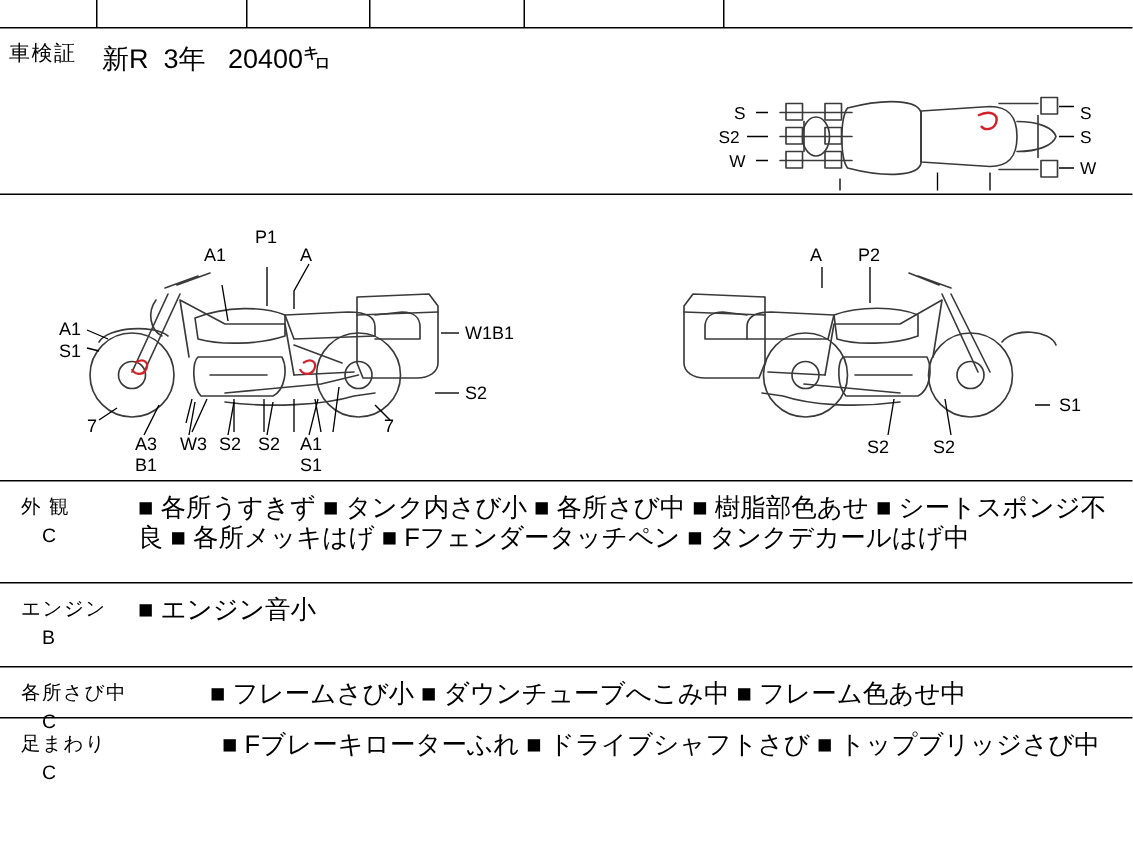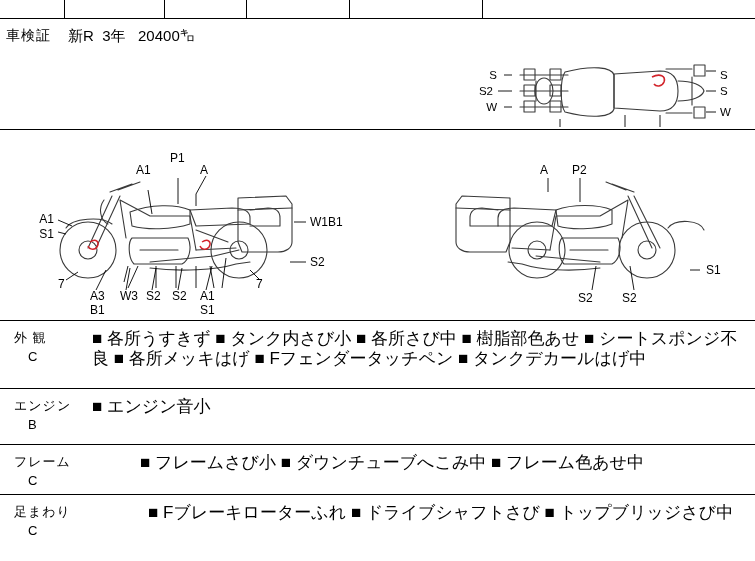--- a/index.html
+++ b/index.html
@@ -22,21 +22,21 @@
 
   
   .inspect{
     position:absolute;left:0;top:19px;width:755px;height:110px;
     border-bottom:1px solid #000;
   }
   .inspect .label{
     position:absolute;left:6px;top:8px;
     font-size:14px;letter-spacing:1px;
   }
-  .inspect .line1{position:absolute;left:68px;top:8px;font-size:15px;white-space:pre;}
+  .inspect .line1{position:absolute;left:68px;top:8px;font-size:18px;white-space:pre;}
   .inspect .line2{position:absolute;left:68px;top:29px;font-size:13.5px;white-space:pre;}
 
   
   .diagrams{
     position:absolute;left:0;top:130px;width:755px;height:190px;
   }
   .diag-svg{position:absolute;left:0;top:0;}
 
   
   .cond{
@@ -275,24 +275,24 @@
     <div class="txt">■ 各所うすきず ■ タンク内さび小 ■ 各所さび中 ■ 樹脂部色あせ ■ シートスポンジ不良 ■ 各所メッキはげ ■ Fフェンダータッチペン ■ タンクデカールはげ中</div>
   </div>
 
   <div class="cond" style="top:388px;height:56px;">
     <div class="cat">エンジン</div>
     <div class="grade">B</div>
     <div class="txt">■ エンジン音小</div>
   </div>
 
   <div class="cond" style="top:444px;height:50px;">
-    <div class="cat">フレーム</div>
+    <div class="cat">各所さび中</div>
     <div class="grade">C</div>
     <div class="txt nowrap">■ フレームさび小 ■ ダウンチューブへこみ中 ■ フレーム色あせ中</div>
   </div>
 
-  <div class="cond" style="top:494px;height:67px;padding-left:32px;">
+  <div class="cond" style="top:478px;height:67px;padding-left:32px;">
     <div class="cat">足まわり</div>
     <div class="grade">C</div>
     <div class="txt nowrap" style="left:100px;">■ Fブレーキローターふれ ■ ドライブシャフトさび ■ トップブリッジさび中</div>
   </div>
 
 </div>
 
 </body></html>

